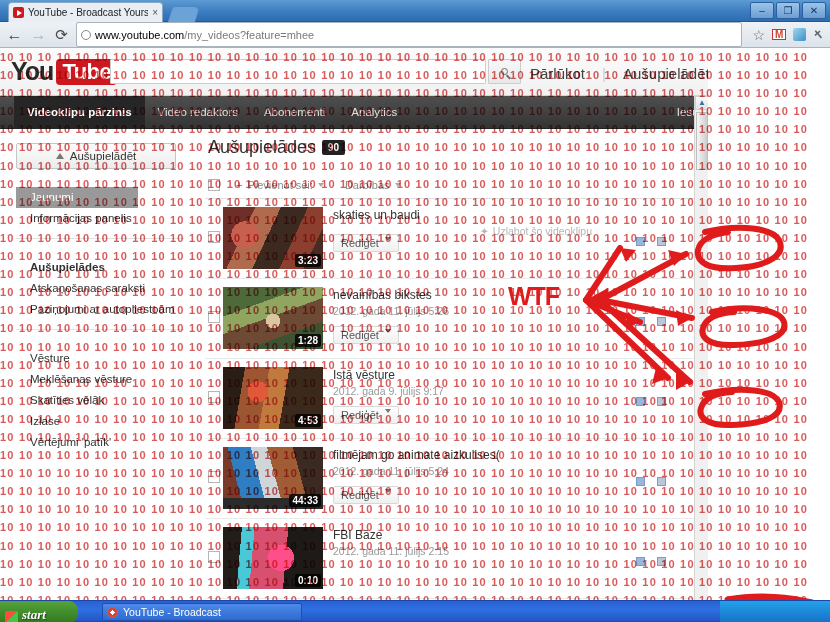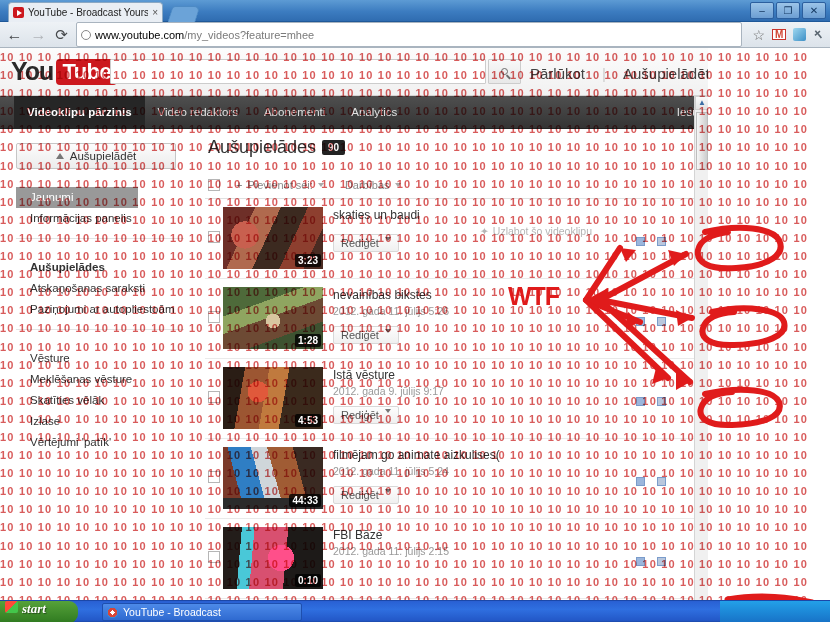--- a/index.html
+++ b/index.html
@@ -285,21 +285,21 @@
   
   .taskbar{
     position:absolute; left:0; bottom:0; width:830px; height:22px;
     background:linear-gradient(to bottom,#2a5fd0 0%,#2a63d6 8%,#2f6fe0 40%,#2358c8 92%,#1c49a8 100%);
     border-top:1px solid #1b47a8;
   }
   .start{
     position:absolute; left:0; top:0; height:22px; width:78px;
     background:linear-gradient(to bottom,#56a23a,#2f7a20);
     border-radius:0 9px 9px 0;
-    display:flex; align-items:flex-start; gap:4px; padding-left:5px;
+    display:flex; align-items:flex-end; gap:4px; padding-left:5px;
   }
   .start-flag{
     width:13px;height:12px;
     background:
       linear-gradient(135deg,#ff4b3a 0 50%,#43c64a 50% 100%);
     border-radius:2px;
   }
   .start-text{
     font-family:"Liberation Serif", serif; font-style:italic; font-weight:bold;
     color:#fff; font-size:13px; text-shadow:1px 1px 1px rgba(0,0,0,.45);

